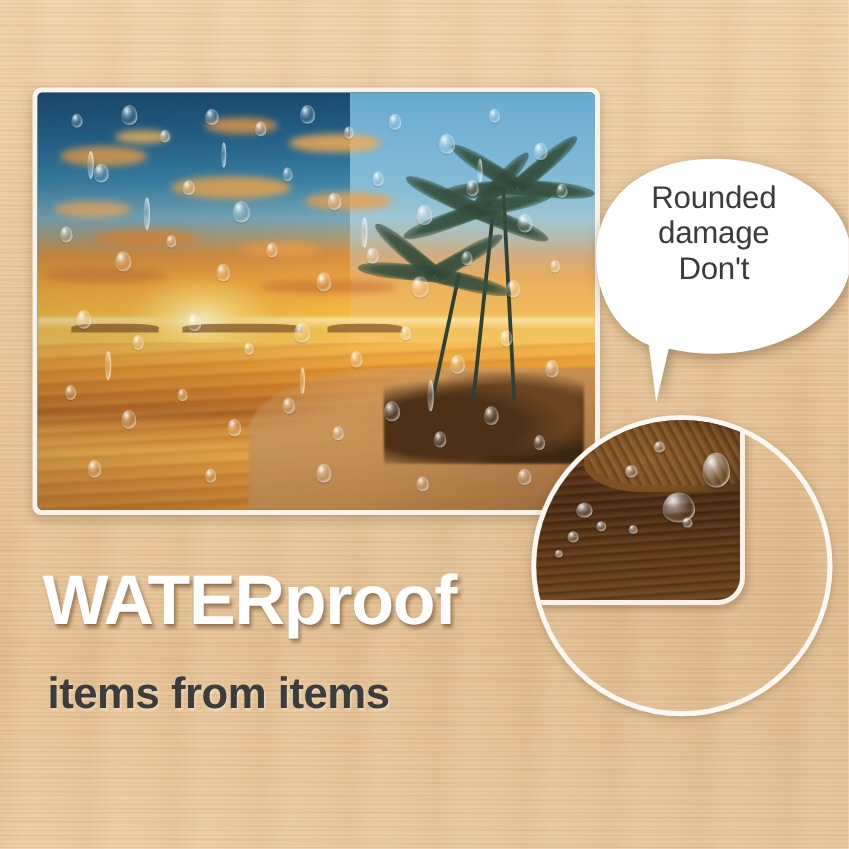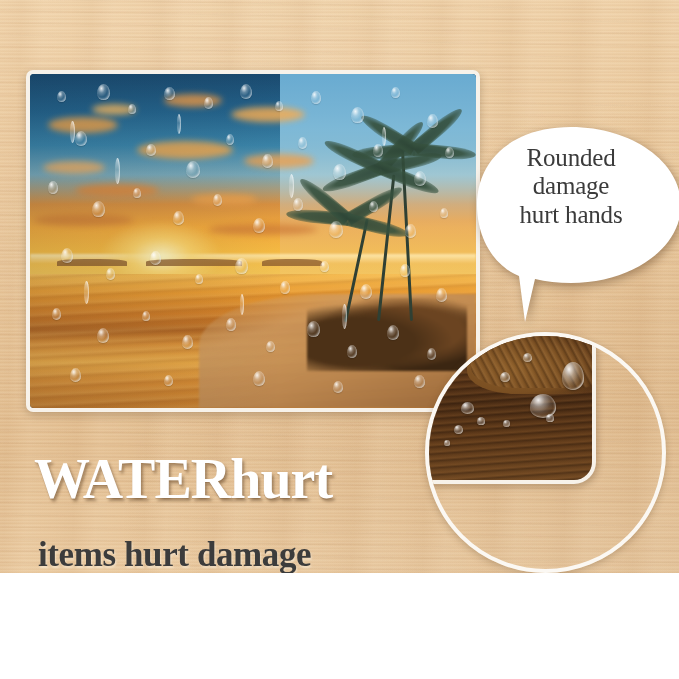--- a/index.html
+++ b/index.html
@@ -3,23 +3,23 @@
 <meta charset="utf-8">
 <style>
   html, body {
     margin: 0;
     padding: 0;
     background: #ffffff;
   }
   #stage {
     position: relative;
     width: 679px;
-    height: 573px;
+    height: 679px;
     overflow: hidden;
-    font-family: Liberation Serif, serif;
+    font-family: Liberation Sans, sans-serif;
   }
 
   
   .wood-bg {
     position: absolute;
     inset: 0;
     background-color: #e9c89e;
     background-image:
       repeating-linear-gradient(
         0deg,
@@ -521,25 +521,25 @@
     </div>
   </div>
 
   <div class="bubble-wrap">
     <svg class="bubble-svg" viewBox="0 0 215 205">
       <path d="M99 5 C160 5 209 40 209 83 C209 126 160 161 99 161 C86 161 74 159.5 63 157 L53 200 L47 154 C22 144 5 116 5 83 C5 40 38 5 99 5 Z" fill="#ffffff"></path>
     </svg>
     <div class="bubble-text">
       <div>Rounded</div>
       <div>damage</div>
-      <div>hurt hands</div>
+      <div>Don't</div>
     </div>
   </div>
 
   <div class="headline">
-    <span>WATER</span><span class="lower">hurt</span>
+    <span>WATER</span><span class="lower">proof</span>
   </div>
 
   <div class="subhead">
-    <div>items hurt damage</div>
+    <div>items from items</div>
   </div>
 
 </div>
 
 </body></html>

